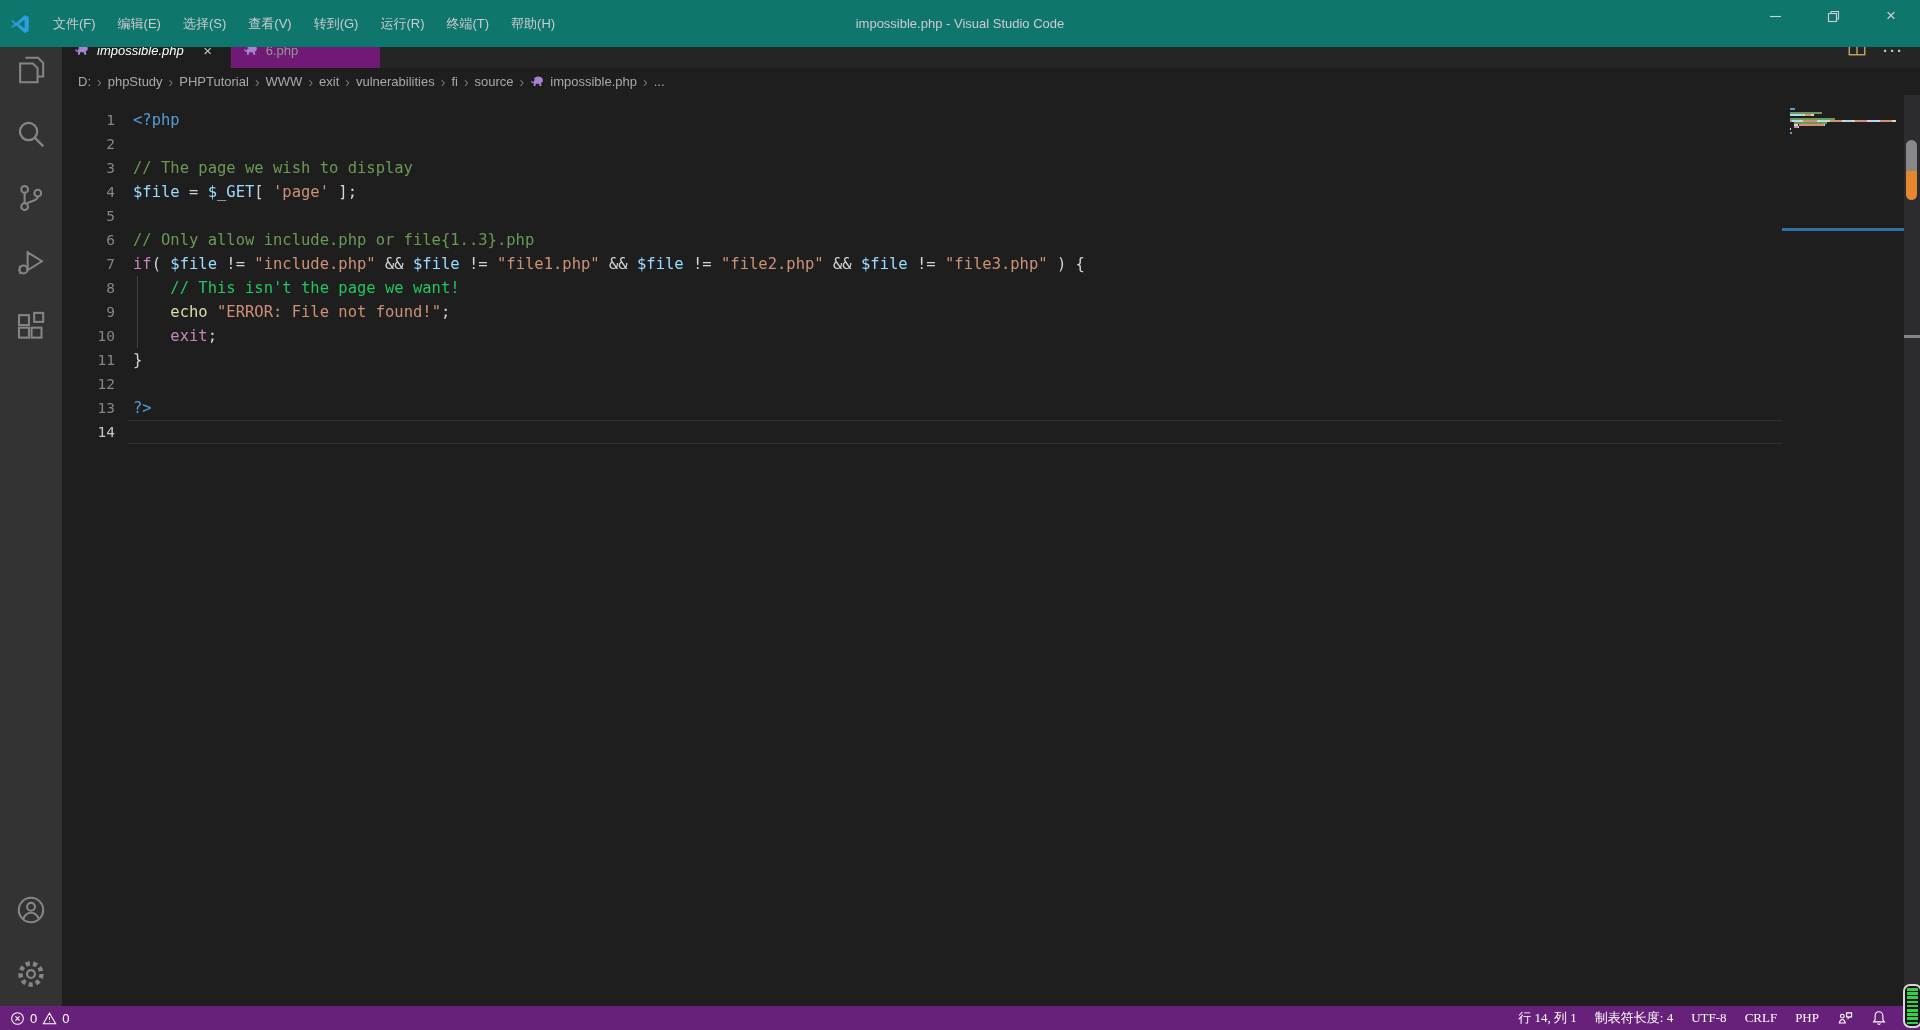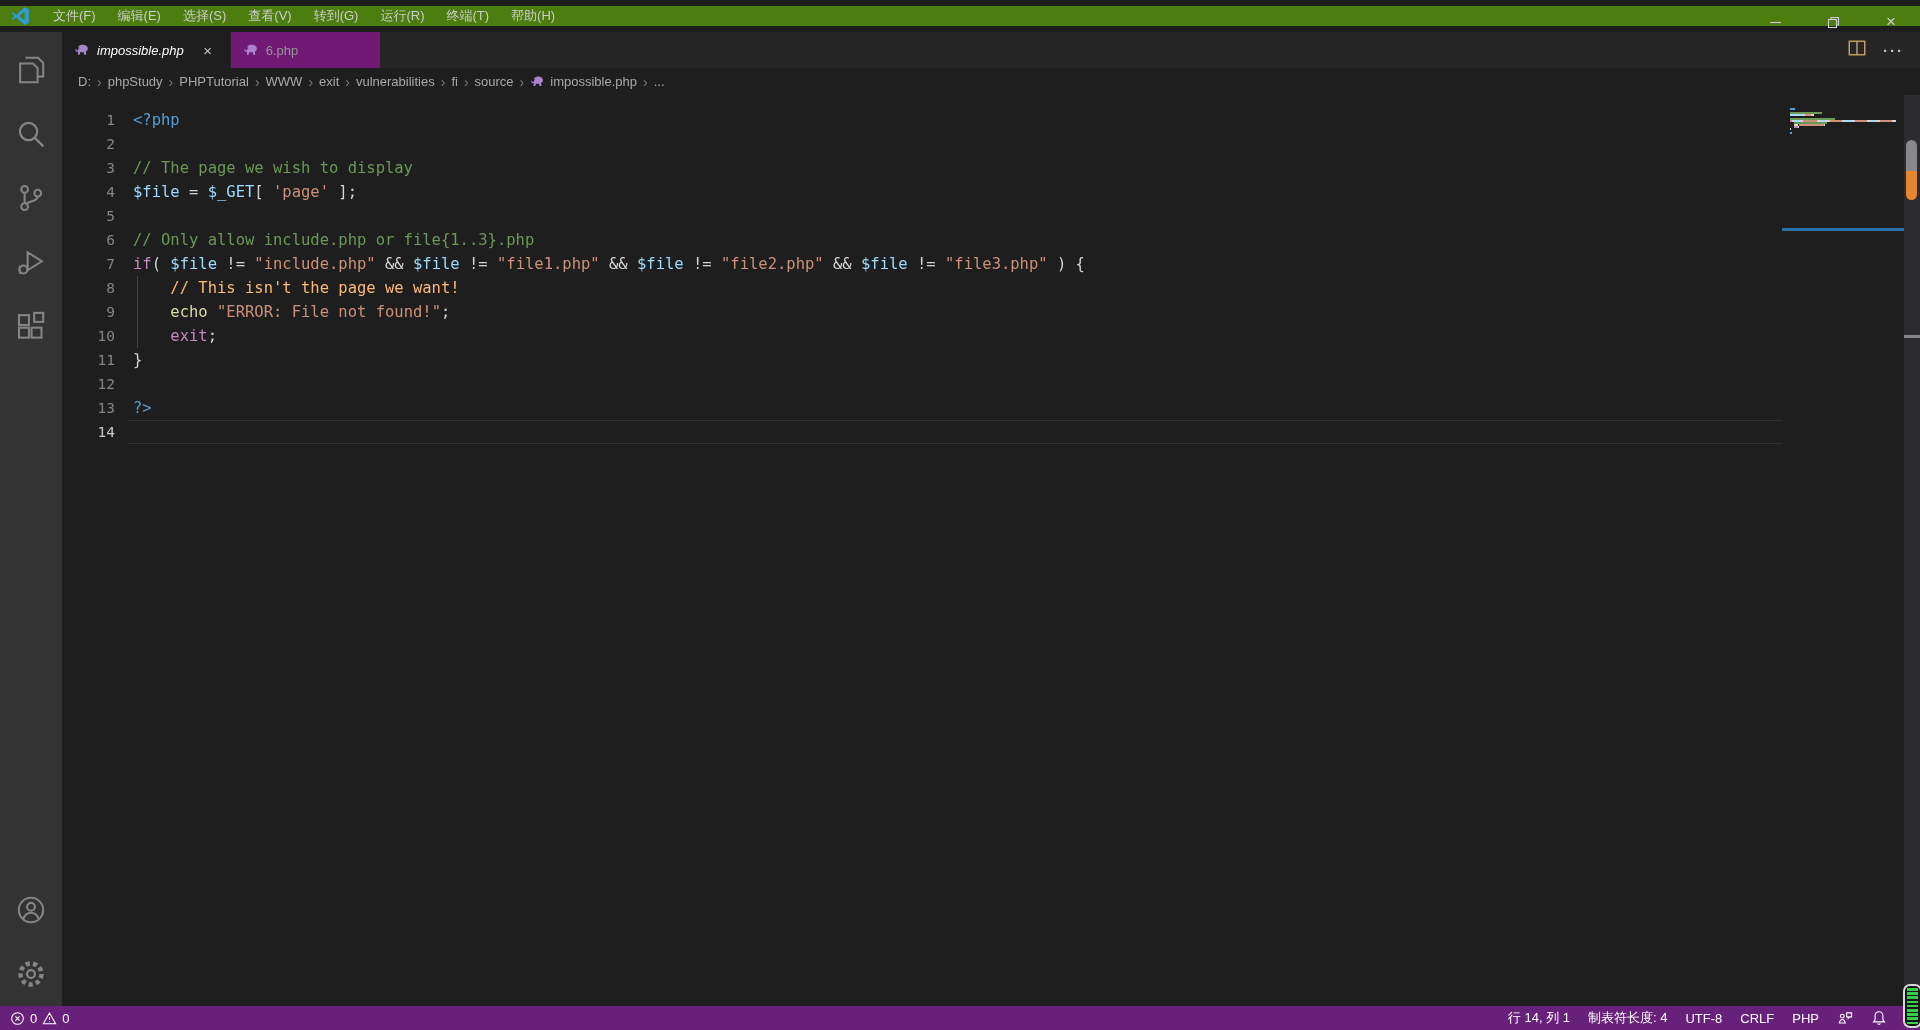--- a/index.html
+++ b/index.html
@@ -1,21 +1,21 @@
 <!DOCTYPE html>
 <html><head>
 <meta charset="utf-8">
 <style>
   * { margin:0; padding:0; box-sizing:border-box; }
   html,body { width:1920px; height:1030px; overflow:hidden; background:#1e1e1e;
               font-family:"Liberation Sans", sans-serif; }
   #root { position:relative; width:1920px; height:1030px; background:#1e1e1e; overflow:hidden; }
 
   
-  .titlebar { position:absolute; left:0; top:6px; width:1920px; height:20px; background:#4d7c0f;
+  .titlebar { position:absolute; left:0; top:0; width:1920px; height:47px; background:#0f766e;
               display:flex; align-items:center; color:#cccccc; font-size:13px; z-index:30; }
   .vscode-logo { width:20px; height:20px; margin:0 12px 0 10px; flex:0 0 auto; }
   .menubar { display:flex; align-items:center; height:100%; }
   .menu-item { padding:0 11px; height:100%; display:flex; align-items:center; cursor:default; }
   .win-title { position:absolute; left:0; right:0; text-align:center; pointer-events:none; color:#cccccc; }
   .win-controls { margin-left:auto; display:flex; height:100%; z-index:2; }
   .win-btn { width:58px; height:32px; display:flex; align-items:center; justify-content:center; color:#d0d0d0; }
   .win-btn svg { width:13px; height:13px; }
   .win-btn.close { font-size:17px; font-weight:300; }
 
@@ -76,21 +76,21 @@
                     border-radius:7px; background:#15151a; padding:2px 2px; z-index:40; }
   .battery-fill { width:100%; height:100%;
                   background:repeating-linear-gradient(to bottom, #35d04a 0 2.6px, #15151a 2.6px 4.2px); }
 
   
   .statusbar { position:absolute; left:0; top:1006px; width:1920px; height:24px; background:#68217a;
                color:#ffffff; font-size:13px; display:flex; align-items:center; z-index:30; }
   .sb-left { display:flex; align-items:center; padding-left:10px; gap:5px; height:100%; }
   .sb-left svg { width:15px; height:15px; }
   .sb-right { margin-left:auto; display:flex; align-items:center; height:100%; padding-right:24px; }
-  .sb-item { padding:3px 9px; height:100%; display:flex; align-items:center; white-space:nowrap; }
+  .sb-item { padding:3px 9px; height:100%; display:flex; align-items:center; white-space:nowrap;font-family:Liberation Serif, serif; }
   .sb-icon svg { width:16px; height:16px; }
 
   .php-icon svg { width:100%; height:100%; }
 </style>
 </head>
 <body>
 
 <div id="root">
 
   <div class="titlebar">
@@ -100,20 +100,21 @@
     <div class="menubar" id="menubar">
         <div class="menu-item">文件(F)</div>
         <div class="menu-item">编辑(E)</div>
         <div class="menu-item">选择(S)</div>
         <div class="menu-item">查看(V)</div>
         <div class="menu-item">转到(G)</div>
         <div class="menu-item">运行(R)</div>
         <div class="menu-item">终端(T)</div>
         <div class="menu-item">帮助(H)</div>
       </div>
+    <div class="win-title">impossible.php - Visual Studio Code</div>
     <div class="win-controls">
       <div class="win-btn">
         <svg viewBox="0 0 13 13">
             <path d="M1 6.5 H12" stroke="#d0d0d0" stroke-width="1.1" fill="none"></path>
           </svg>
       </div>
       <div class="win-btn">
         <svg viewBox="0 0 13 13" fill="none" stroke="#d0d0d0" stroke-width="1.1">
           <rect x="1.5" y="3.5" width="8" height="8"></rect>
             <path d="M4 3.5 V1.5 H11.5 V9 H9.5"></path>
@@ -234,21 +235,21 @@
     <div class="active-line-box"></div>
     <div class="indent-guide"></div>
     <div class="code-area" id="codearea">
         <div class="code-row"><span class="ln">1</span><span class="code-text"><span style="color: rgb(86, 156, 214);">&lt;?php</span></span></div>
         <div class="code-row"><span class="ln">2</span><span class="code-text"></span></div>
         <div class="code-row"><span class="ln">3</span><span class="code-text"><span style="color: rgb(106, 153, 85);">// The page we wish to display</span></span></div>
         <div class="code-row"><span class="ln">4</span><span class="code-text"><span style="color: rgb(156, 220, 254);">$file</span><span style="color: rgb(212, 212, 212);"> = </span><span style="color: rgb(156, 220, 254);">$_GET</span><span style="color: rgb(212, 212, 212);">[ </span><span style="color: rgb(206, 145, 120);">'page'</span><span style="color: rgb(212, 212, 212);"> ];</span></span></div>
         <div class="code-row"><span class="ln">5</span><span class="code-text"></span></div>
         <div class="code-row"><span class="ln">6</span><span class="code-text"><span style="color: rgb(106, 153, 85);">// Only allow include.php or file{1..3}.php</span></span></div>
         <div class="code-row"><span class="ln">7</span><span class="code-text"><span style="color: rgb(197, 134, 192);">if</span><span style="color: rgb(212, 212, 212);">( </span><span style="color: rgb(156, 220, 254);">$file</span><span style="color: rgb(212, 212, 212);"> != </span><span style="color: rgb(206, 145, 120);">"include.php"</span><span style="color: rgb(212, 212, 212);"> &amp;&amp; </span><span style="color: rgb(156, 220, 254);">$file</span><span style="color: rgb(212, 212, 212);"> != </span><span style="color: rgb(206, 145, 120);">"file1.php"</span><span style="color: rgb(212, 212, 212);"> &amp;&amp; </span><span style="color: rgb(156, 220, 254);">$file</span><span style="color: rgb(212, 212, 212);"> != </span><span style="color: rgb(206, 145, 120);">"file2.php"</span><span style="color: rgb(212, 212, 212);"> &amp;&amp; </span><span style="color: rgb(156, 220, 254);">$file</span><span style="color: rgb(212, 212, 212);"> != </span><span style="color: rgb(206, 145, 120);">"file3.php"</span><span style="color: rgb(212, 212, 212);"> ) {</span></span></div>
-        <div class="code-row"><span class="ln">8</span><span class="code-text"><span style="color: rgb(212, 212, 212);">    </span><span style="color: #fdba74;">// This isn't the page we want!</span></span></div>
+        <div class="code-row"><span class="ln">8</span><span class="code-text"><span style="color: rgb(212, 212, 212);">    </span><span style="color: #22c55e;">// This isn't the page we want!</span></span></div>
         <div class="code-row"><span class="ln">9</span><span class="code-text"><span style="color: rgb(212, 212, 212);">    </span><span style="color: rgb(220, 220, 170);">echo</span><span style="color: rgb(212, 212, 212);"> </span><span style="color: rgb(206, 145, 120);">"ERROR: File not found!"</span><span style="color: rgb(212, 212, 212);">;</span></span></div>
         <div class="code-row"><span class="ln">10</span><span class="code-text"><span style="color: rgb(212, 212, 212);">    </span><span style="color: rgb(197, 134, 192);">exit</span><span style="color: rgb(212, 212, 212);">;</span></span></div>
         <div class="code-row"><span class="ln">11</span><span class="code-text"><span style="color: rgb(212, 212, 212);">}</span></span></div>
         <div class="code-row"><span class="ln">12</span><span class="code-text"></span></div>
         <div class="code-row"><span class="ln">13</span><span class="code-text"><span style="color: rgb(86, 156, 214);">?&gt;</span></span></div>
         <div class="code-row"><span class="ln active">14</span><span class="code-text"></span></div>
       </div>
   </div>
 
   <div class="minimap">

